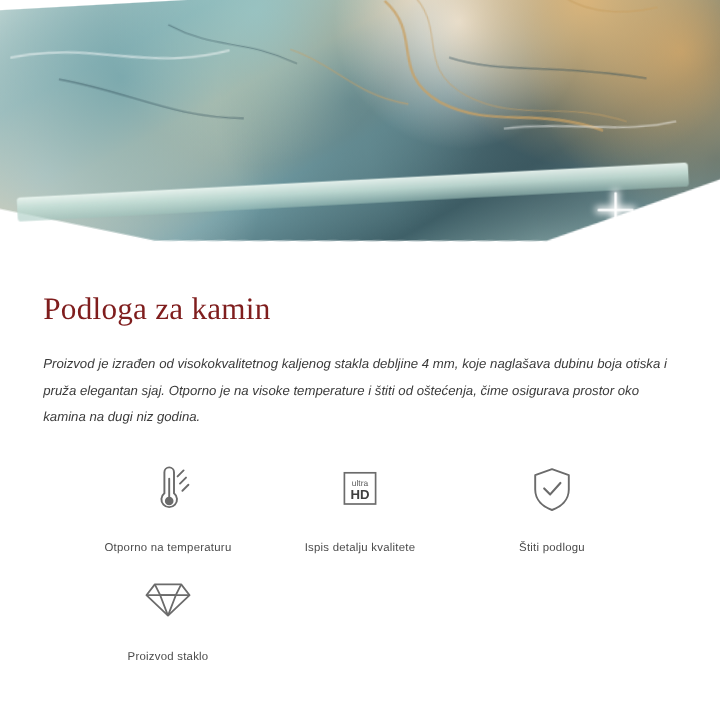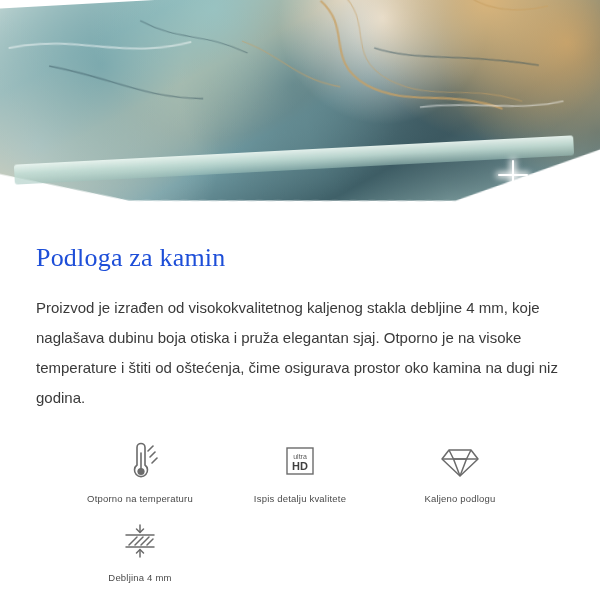--- a/index.html
+++ b/index.html
@@ -95,30 +95,31 @@
   .content {
     padding: 0 36px;
     box-sizing: border-box;
   }
   .headline {
     margin: 22px 0 0 0;
     font-family: "Liberation Serif", serif;
     font-weight: 400;
     font-size: 26px;
     line-height: 1.35;
-    color: #1d4ed8;
+    color: #7f1d1d;
     letter-spacing: 0.2px;
   }
   .headline .line2 { display: block; }
   .desc {
     margin: 18px 0 0 0;
-    font-size: 15px;
+    font-size: 11px;
     line-height: 2.0;
     color: #3a3a3a;
     max-width: 540px;
+    font-style: italic;
   }
 
   
   .features {
     margin-top: 26px;
     display: grid;
     grid-template-columns: repeat(3, 1fr);
     row-gap: 14px;
     column-gap: 0;
     padding: 0 24px;
@@ -130,21 +131,21 @@
     align-items: center;
     justify-content: flex-start;
   }
   .feature-icon {
     height: 46px;
     display: flex;
     align-items: center;
     justify-content: center;
   }
   .feature-label {
-    margin-top: 8px;
+    margin-top: 20px;
     font-size: 9.5px;
     color: #4a4a4a;
     text-align: center;
     letter-spacing: 0.2px;
   }
   svg { display: block; }
 </style>
 </head>
 <body>
 
@@ -203,52 +204,42 @@
         <div class="feature-icon">
           <svg width="40" height="42" viewBox="0 0 40 42">
             <rect x="7" y="7" width="26" height="26" fill="none" stroke="#6b6b6b" stroke-width="1.4"></rect>
             <text x="20" y="18" text-anchor="middle" font-family="Liberation Sans, sans-serif" font-size="7" fill="#5a5a5a">ultra</text>
             <text x="20" y="29" text-anchor="middle" font-family="Liberation Sans, sans-serif" font-size="11" font-weight="bold" fill="#3f3f3f">HD</text>
           </svg>
         </div>
         <div class="feature-label">Ispis detalju kvalitete</div>
       </div>
 
+      <div class="feature">
+        <div class="feature-icon">
+          <svg width="40" height="44" viewBox="0 0 40 44">
+            <path d="M20 5 L34 10 V22 C34 31, 27 36.5, 20 39 C13 36.5, 6 31, 6 22 V10 Z" fill="none" stroke="#6b6b6b" stroke-width="1.6" stroke-linejoin="round"></path>
+            <path d="M13.5 21 L18.5 26 L27 16.5" fill="none" stroke="#6b6b6b" stroke-width="1.8" stroke-linecap="round" stroke-linejoin="round"></path>
+          </svg>
+        </div>
+        <div class="feature-label">Štiti podlogu</div>
+      </div>
 
       <div class="feature">
         <div class="feature-icon">
           <svg width="44" height="40" viewBox="0 0 44 40">
             <g fill="none" stroke="#6b6b6b" stroke-width="1.5" stroke-linejoin="round">
               <path d="M11 8 H33 L40 17 L22 34 L4 17 Z"></path>
               <path d="M4 17 H40"></path>
               <path d="M11 8 L15.5 17 L22 34"></path>
               <path d="M33 8 L28.5 17 L22 34"></path>
               <path d="M15.5 17 H28.5"></path>
             </g>
           </svg>
         </div>
-        <div class="feature-label">Kaljeno podlogu</div>
-      </div>
-
-
-      <div class="feature">
-        <div class="feature-icon">
-          <svg width="44" height="40" viewBox="0 0 44 40">
-            <g stroke="#6b6b6b" stroke-width="1.5" fill="none" stroke-linecap="round">
-              <line x1="8" y1="14" x2="36" y2="14"></line>
-              <line x1="8" y1="26" x2="36" y2="26"></line>
-              <line x1="22" y1="4" x2="22" y2="11"></line>
-              <path d="M18.5 8 L22 11.5 L25.5 8"></path>
-              <line x1="22" y1="36" x2="22" y2="29"></line>
-              <path d="M18.5 32 L22 28.5 L25.5 32"></path>
-              <line x1="11" y1="24" x2="19" y2="16"></line>
-              <line x1="17" y1="24" x2="25" y2="16"></line>
-              <line x1="23" y1="24" x2="31" y2="16"></line>
-              <line x1="29" y1="24" x2="35" y2="18"></line>
-            </g>
-          </svg>
-        </div>
-        <div class="feature-label">Debljina 4 mm</div>
-      </div>
+        <div class="feature-label">Proizvod staklo</div>
+      </div>
+
+
 
     </div>
   </div>
 </div>
 
 </body></html>

